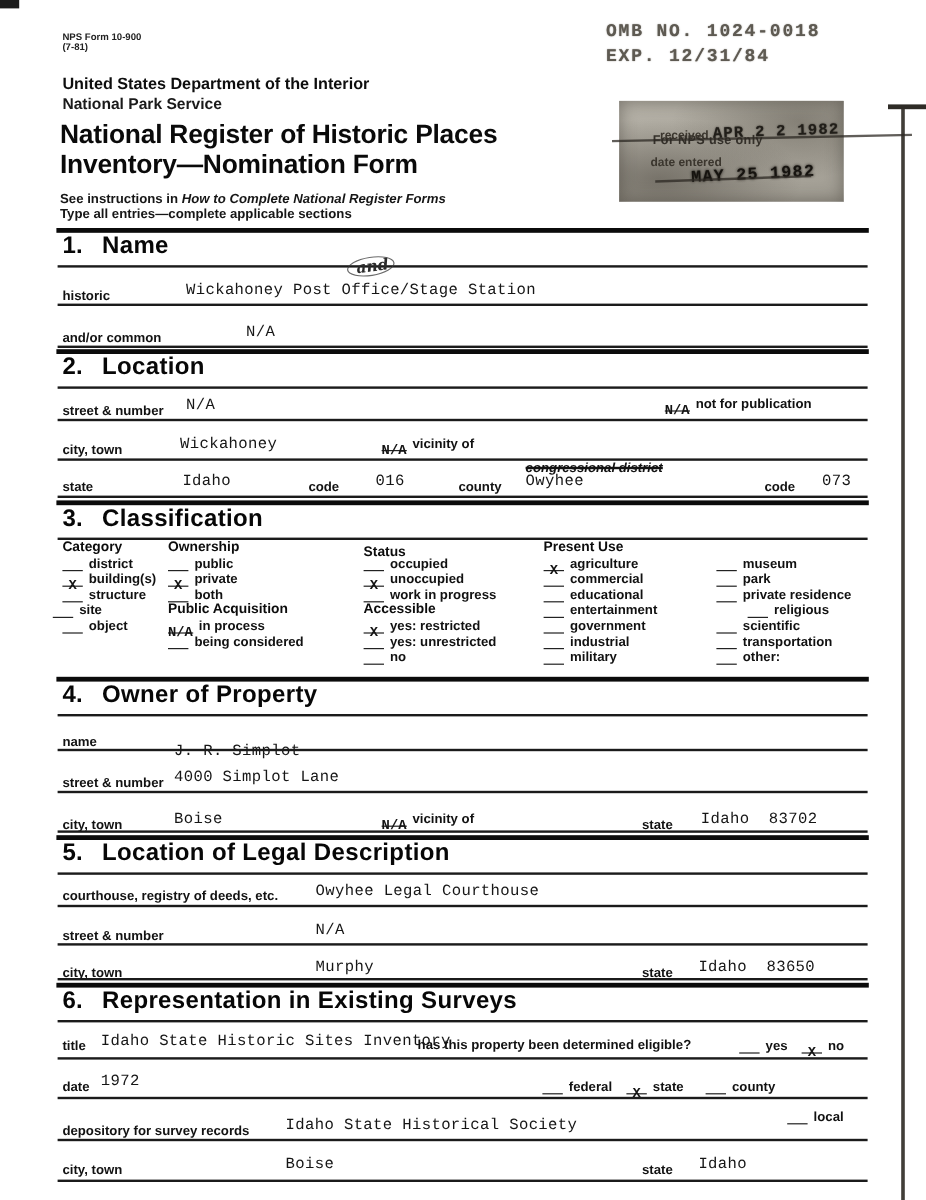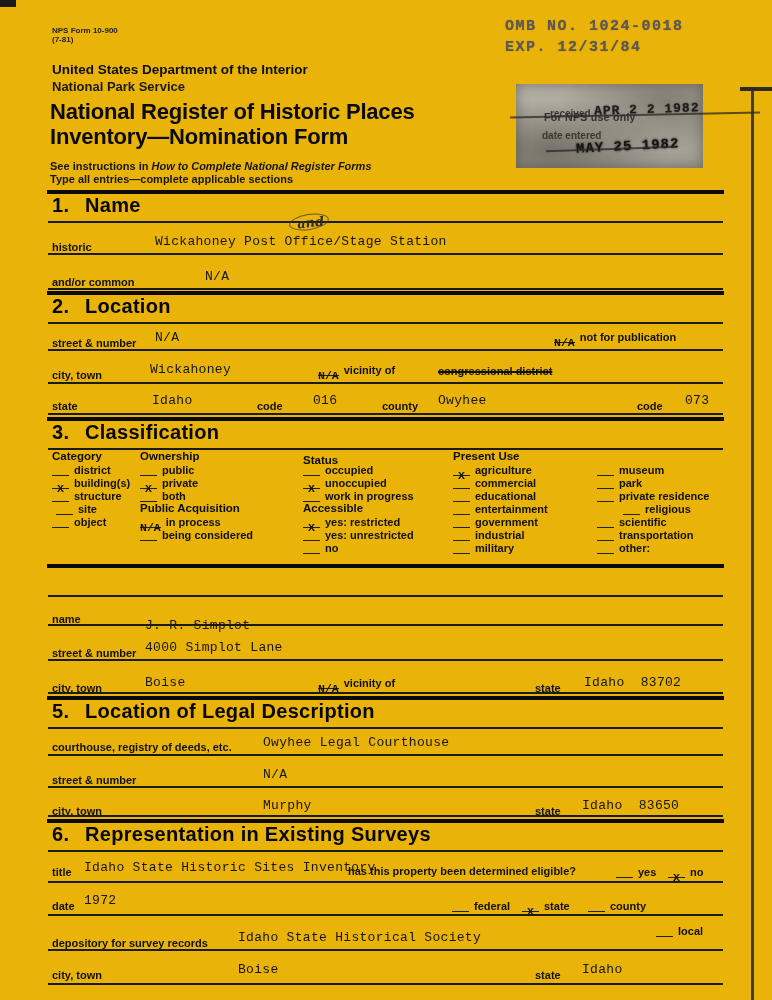--- a/index.html
+++ b/index.html
@@ -1,17 +1,17 @@
 <!DOCTYPE html>
 <html><head>
 <meta charset="utf-8">
 <style>
   * { margin:0; padding:0; box-sizing:border-box; }
   body { margin:0; width:772px; height:1000px; background:#e8e6e1; }
-  .page { position:relative; width:772px; height:1000px; background:#eab308; overflow:hidden;
+  .page { position:relative; width:772px; height:1000px; background:#ffffff; overflow:hidden;
           font-family:"Liberation Sans", sans-serif; }
 
   .tiny   { position:absolute; font:bold 8px/9px "Liberation Sans",sans-serif; color:#222; white-space:pre; }
   .omb    { position:absolute; font:bold 15px "Liberation Mono",monospace; color:#5e5a52; letter-spacing:1.5px;
             text-shadow:0 0 1px rgba(80,75,65,.8); white-space:pre; }
   .dept   { position:absolute; font:bold 13.5px "Liberation Sans",sans-serif; color:#0e0e0e; }
   .service{ position:absolute; font:bold 13px "Liberation Sans",sans-serif; color:#1a1a1a; }
   .title  { position:absolute; font:bold 22px/1 "Liberation Sans",sans-serif; color:#0a0a0a; letter-spacing:-0.2px; }
   .instr  { position:absolute; font:bold 11px "Liberation Sans",sans-serif; color:#161616; white-space:pre; }
   .instr i{ font-style:italic; }
@@ -109,21 +109,21 @@
     <span class="cbt">not for publication</span>
   </div>
   <div class="hline" style="top:349px;"></div>
 
   <div class="lbl" style="left:52px;top:369px;">city, town</div>
   <div class="val" style="left:150px;top:362px;">Wickahoney</div>
   <div class="cb" style="left:318px;top:364px;">
     <span class="cbl"><i>N/A</i></span>
     <span class="cbt">vicinity of</span>
   </div>
-  <div class="lbl strike" style="left:438px;top:365px;">congressional district</div>
+  <div class="lbl strike" style="left:438px;top:384px;font-style:italic;">congressional district</div>
   <div class="hline" style="top:382px;"></div>
 
   <div class="lbl" style="left:52px;top:400px;">state</div>
   <div class="val" style="left:152px;top:393px;">Idaho</div>
   <div class="lbl" style="left:257px;top:400px;">code</div>
   <div class="val" style="left:313px;top:393px;">016</div>
   <div class="lbl" style="left:382px;top:400px;">county</div>
   <div class="val" style="left:438px;top:393px;">Owyhee</div>
   <div class="lbl" style="left:637px;top:400px;">code</div>
   <div class="val" style="left:685px;top:393px;">073</div>
@@ -143,21 +143,21 @@
       <span class="cbt">district</span>
     </div>
   <div class="cb" style="left:52px;top:477px;">
       <span class="cbl"><i>X</i></span>
       <span class="cbt">building(s)</span>
     </div>
   <div class="cb" style="left:52px;top:490px;">
       <span class="cbl"><i></i></span>
       <span class="cbt">structure</span>
     </div>
-  <div class="cb" style="left:56px;top:503px;">
+  <div class="cb" style="left:44px;top:503px;">
       <span class="cbl"><i></i></span>
       <span class="cbt">site</span>
     </div>
   <div class="cb" style="left:52px;top:516px;">
       <span class="cbl"><i></i></span>
       <span class="cbt">object</span>
     </div>
 
   <div class="cb" style="left:140px;top:464px;">
       <span class="cbl"><i></i></span>
@@ -259,20 +259,21 @@
   <div class="cb" style="left:597px;top:529px;">
       <span class="cbl"><i></i></span>
       <span class="cbt">transportation</span>
     </div>
   <div class="cb" style="left:597px;top:542px;">
       <span class="cbl"><i></i></span>
       <span class="cbt">other:</span>
     </div>
 
   <div class="bar" style="top:564px;"></div>
+  <div class="sechead" style="top:568px;"><span class="num">4.</span><span>Owner of Property</span></div>
   <div class="hline" style="top:595px;"></div>
 
   <div class="lbl" style="left:52px;top:613px;">name</div>
   <div class="val" style="left:145px;top:606px;margin-top:12px;">J. R. Simplot</div>
   <div class="hline" style="top:624px;"></div>
 
   <div class="lbl" style="left:52px;top:647px;">street &amp; number</div>
   <div class="val" style="left:145px;top:640px;">4000 Simplot Lane</div>
   <div class="hline" style="top:659px;"></div>
 

